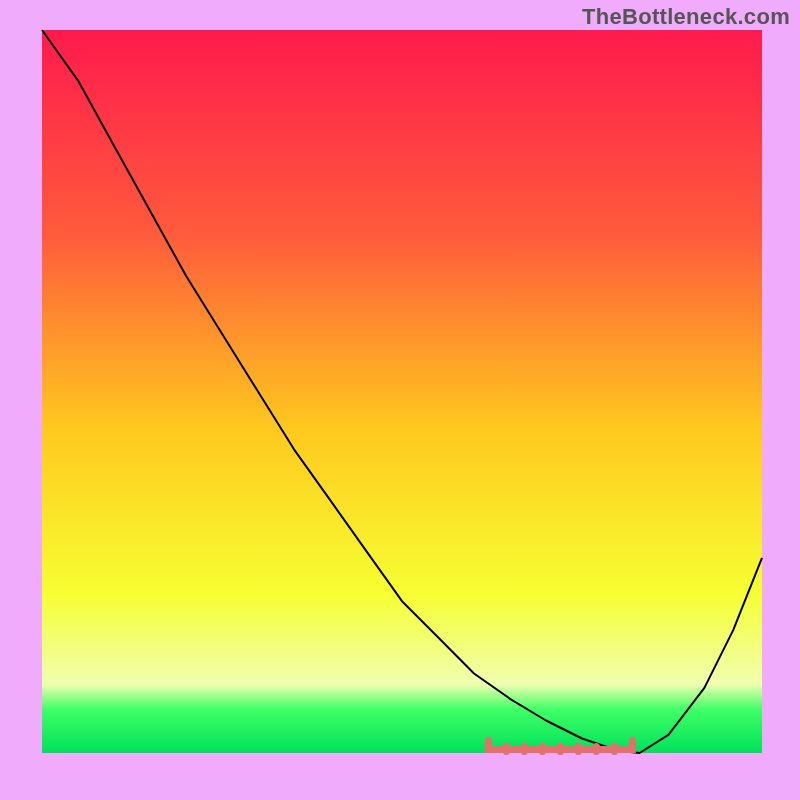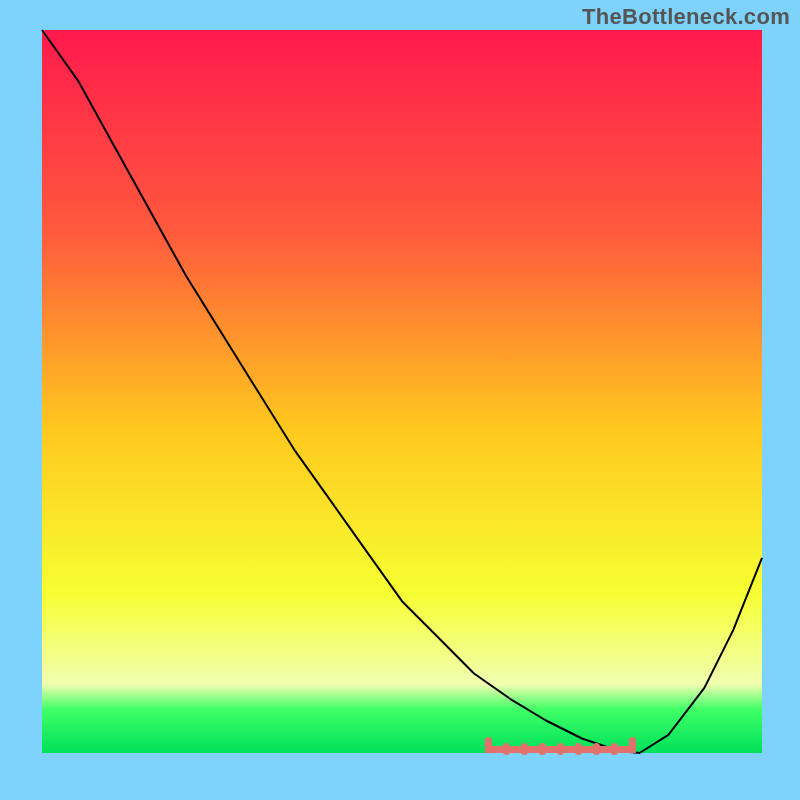--- a/index.html
+++ b/index.html
@@ -8,21 +8,21 @@
     width: 800px;
     height: 800px;
     background: #000;
     font-family: Arial, Helvetica, sans-serif;
     overflow: hidden;
   }
   .frame {
     position: relative;
     width: 800px;
     height: 800px;
-    background: #7dd3fc;
+    background: #f0abfc;
   }
   .attribution {
     position: absolute;
     top: 4px;
     right: 10px;
     color: #555;
     font-size: 22px;
     font-weight: bold;
     letter-spacing: 0.3px;
     z-index: 5;

